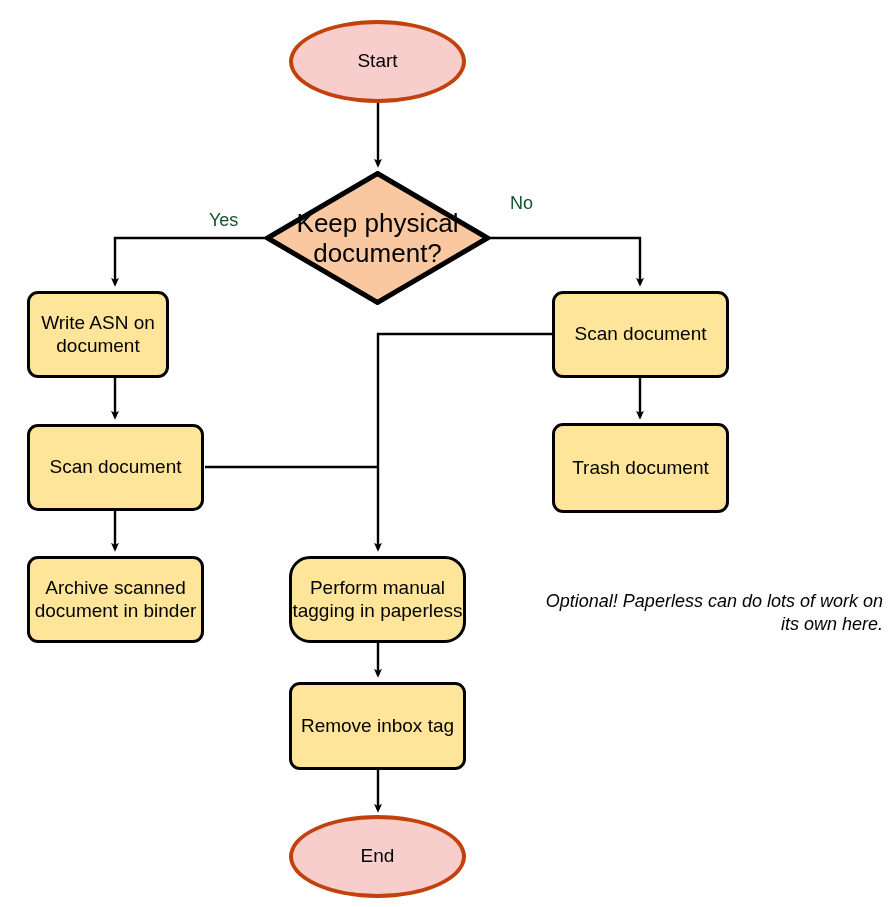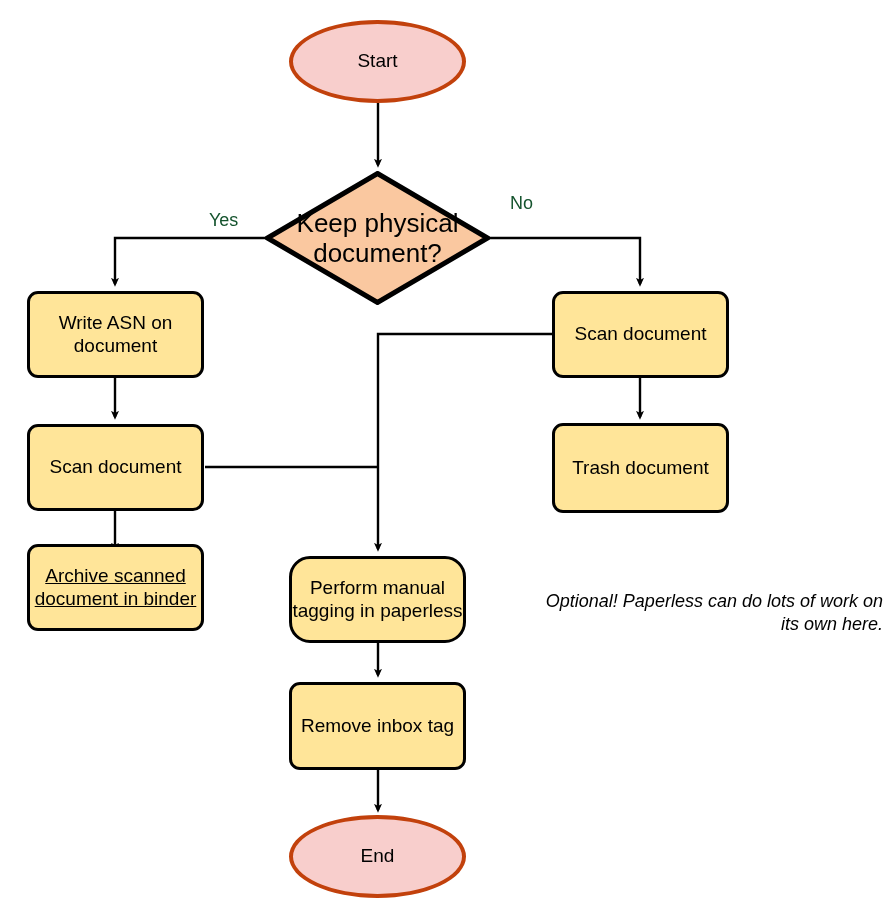--- a/index.html
+++ b/index.html
@@ -67,29 +67,29 @@
   <div class="node decision" style="left:265px;top:171px;width:225px;height:134px;">
     <svg class="dshape" viewBox="0 0 225 134" preserveAspectRatio="none">
       <polygon points="112.5,2.5 222.5,67 112.5,131.5 2.5,67" fill="#fac8a0" stroke="#000" stroke-width="5" vector-effect="non-scaling-stroke"></polygon>
     </svg>
     <span class="dlabel">Keep physical document?</span>
   </div>
 
   <div class="edge-label" style="left:209px;top:210px;">Yes</div>
   <div class="edge-label" style="left:510px;top:193px;">No</div>
 
-  <div class="node process" style="--proc-fill:#ffe599;left:27px;top:291px;width:177px;height:87px;">
+  <div class="node process" style="--proc-fill:#ffe599;left:27px;top:291px;width:142px;height:87px;">
     <span>Write ASN on document</span>
   </div>
 
   <div class="node process" style="--proc-fill:#ffe599;left:27px;top:424px;width:177px;height:87px;">
     <span>Scan document</span>
   </div>
 
-  <div class="node process" style="--proc-fill:#ffe599;left:27px;top:544px;width:177px;height:87px;text-decoration:underline;">
+  <div class="node process" style="--proc-fill:#ffe599;left:27px;top:556px;width:177px;height:87px;">
     <span>Archive scanned document in binder</span>
   </div>
 
   <div class="node process" style="--proc-fill:#ffe599;left:552px;top:291px;width:177px;height:87px;">
     <span>Scan document</span>
   </div>
 
   <div class="node process" style="--proc-fill:#ffe599;left:552px;top:423px;width:177px;height:90px;">
     <span>Trash document</span>
   </div>

